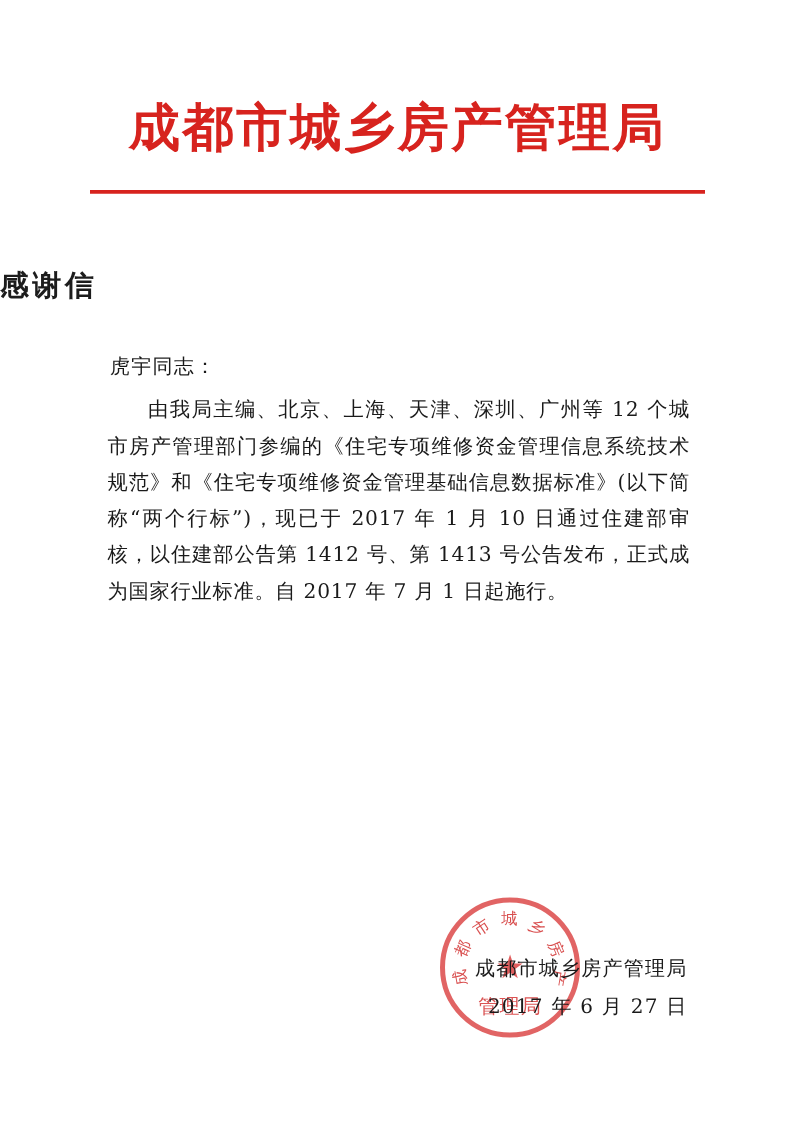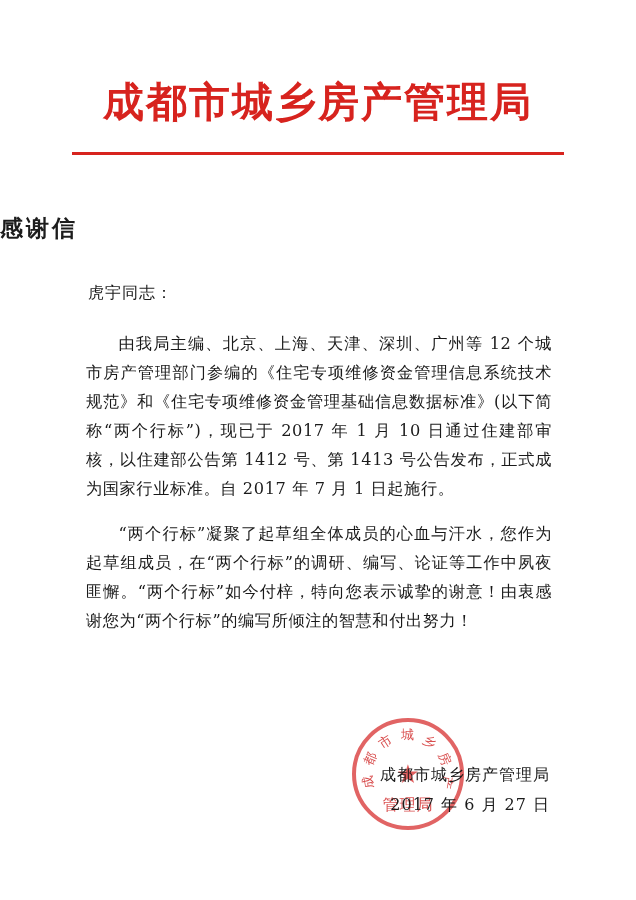--- a/index.html
+++ b/index.html
@@ -74,21 +74,21 @@
     top: 313px;
     width: 466px;
     font-family: "DejaVu Serif", "Liberation Serif", serif;
     font-size: 16.2px;
     line-height: 29px;
     color: #1a1a1a;
     text-align: justify;
     letter-spacing: 0.6px;
   }
   .para {
-    margin: 16px 0 6px 0;
+    margin: 0 0 6px 0;
     text-indent: 2em;
   }
   
   .signature {
     position: absolute;
     right: 86px;
     top: 760px;
     width: 260px;
     text-align: right;
     font-family: "DejaVu Serif", "Liberation Serif", serif;
@@ -150,21 +150,20 @@
     <div class="letterhead-title">成都市城乡房产管理局</div>
   </div>
   <div class="letterhead-rule"></div>
 
   <div class="doc-title">感谢信</div>
 
   <div class="salutation">虎宇同志：</div>
 
   <div class="body-text">
     <p class="para">由我局主编、北京、上海、天津、深圳、广州等 12 个城市房产管理部门参编的《住宅专项维修资金管理信息系统技术规范》和《住宅专项维修资金管理基础信息数据标准》(以下简称“两个行标”)，现已于 2017 年 1 月 10 日通过住建部审核，以住建部公告第 1412 号、第 1413 号公告发布，正式成为国家行业标准。自 2017 年 7 月 1 日起施行。</p>
-    <p class="para">“两个行标”凝聚了起草组全体成员的心血与汗水，您作为起草组成员，在“两个行标”的调研、编写、论证等工作中夙夜匪懈。“两个行标”如今付梓，特向您表示诚挚的谢意！由衷感谢您为“两个行标”的编写所倾注的智慧和付出努力！</p>
   </div>
 
   <div class="seal">
     <div class="seal-ring"></div>
     <div class="seal-star">★</div>
     <div class="seal-bottom">管理局</div>
   <div class="seal-char" style="left: 9.60769px; top: 54.9459px; color: rgb(207, 35, 35); opacity: 0.8; font-family: &quot;DejaVu Serif&quot;, &quot;Liberation Serif&quot;, serif; font-size: 13px; transform: rotate(-100deg);">成</div>
       <div class="seal-char" style="left: 12.2714px; top: 32.1568px; color: rgb(207, 35, 35); opacity: 0.8; font-family: &quot;DejaVu Serif&quot;, &quot;Liberation Serif&quot;, serif; font-size: 13px; transform: rotate(-66.6667deg);">都</div>
       <div class="seal-char" style="left: 27.0196px; top: 14.5805px; color: rgb(207, 35, 35); opacity: 0.8; font-family: &quot;DejaVu Serif&quot;, &quot;Liberation Serif&quot;, serif; font-size: 13px; transform: rotate(-33.3333deg);">市</div>
       <div class="seal-char" style="left: 49px; top: 8px; color: rgb(207, 35, 35); opacity: 0.8; font-family: &quot;DejaVu Serif&quot;, &quot;Liberation Serif&quot;, serif; font-size: 13px; transform: rotate(0deg);">城</div>

